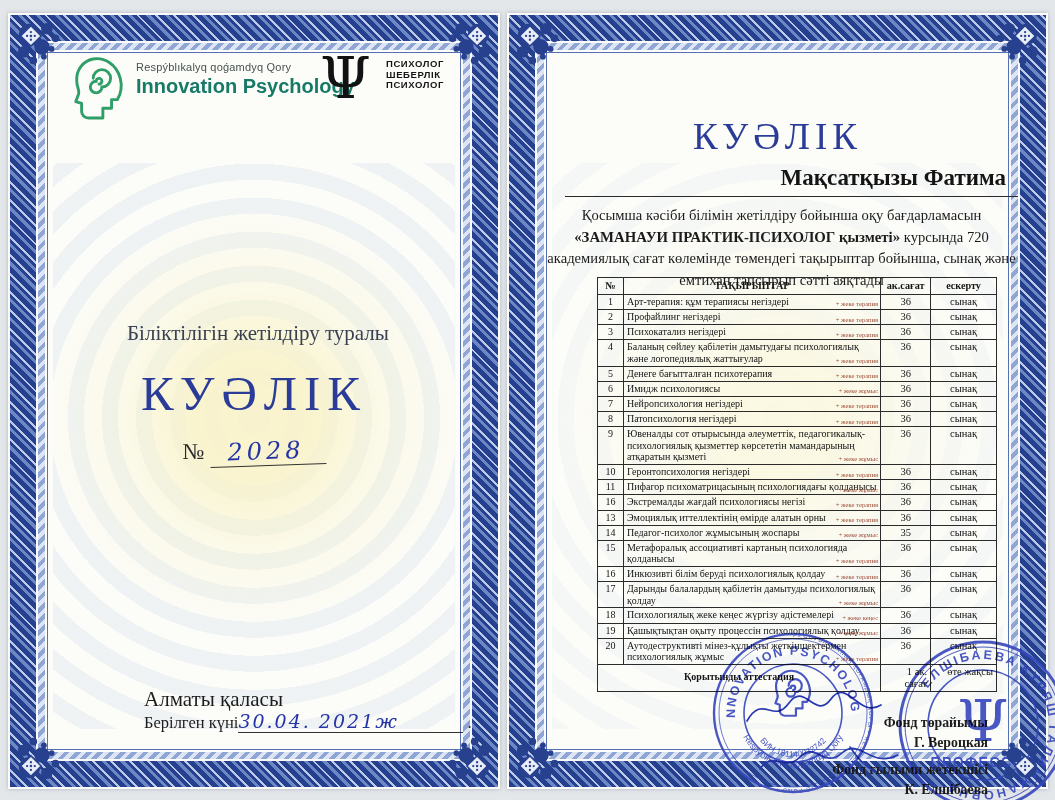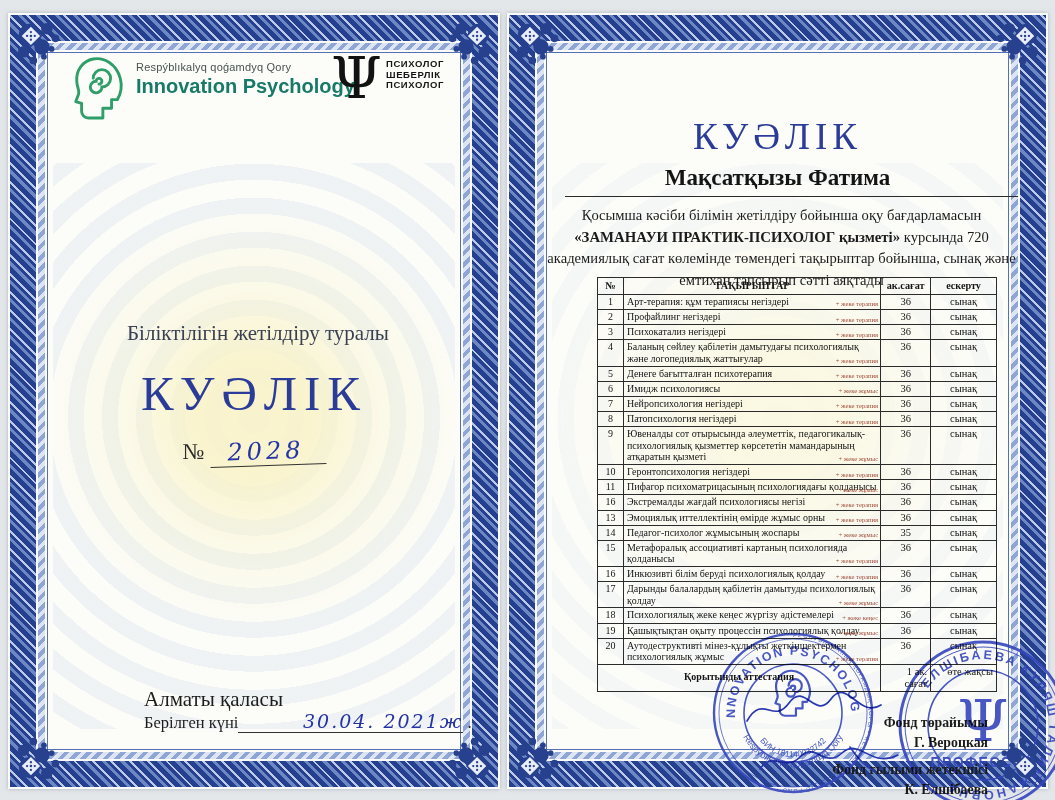--- a/index.html
+++ b/index.html
@@ -25,37 +25,37 @@
 
   
   .logo-row{position:relative;height:96px;}
   .green-logo{position:absolute;left:20px;top:0;}
   .org-text{position:absolute;left:86px;top:8px;font-family:"Liberation Sans",sans-serif;}
   .org-small{font-size:11px;color:#47524f;letter-spacing:.2px;}
   .org-name{font-size:20px;font-weight:bold;color:#177a67;margin-top:2px;}
   .psi-logo{position:absolute;right:14px;top:-4px;display:flex;align-items:center;}
   .psi-glyph{font-size:58px;line-height:1;color:#121212;font-family:"DejaVu Serif",serif;}
   .psi-lines{font-family:"Liberation Sans",sans-serif;font-size:9.5px;font-weight:bold;color:#151515;
-             letter-spacing:.6px;line-height:1.15;margin-left:4px;margin-top:-6px;}
+             letter-spacing:.6px;line-height:1.15;margin-left:15px;margin-top:-6px;}
   .subtitle{position:absolute;left:8px;right:0;top:268px;text-align:center;font-size:21px;color:#394051;}
   .main-title{position:absolute;left:0;right:0;top:312px;text-align:center;font-size:49px;
               letter-spacing:7px;color:#2b3c98;}
   .number-line{position:absolute;left:0;right:0;top:384px;text-align:center;font-size:23px;color:#2a2a2a;}
   .hand{font-family:"DejaVu Serif",serif;font-style:italic;color:#2433a5;}
   .number-value{display:inline-block;min-width:108px;border-bottom:1.4px solid #333;
                 font-size:24px;letter-spacing:4px;transform:rotate(-2deg);padding:0 6px 0 2px;}
   .city-line{position:absolute;left:94px;top:634px;font-size:21px;font-family:Liberation Serif, serif;}
   .date-line{position:absolute;left:94px;top:657px;font-size:16.5px;white-space:nowrap;}
-  .date-value{display:inline-block;width:225px;border-bottom:1.4px solid #333;text-align:right;
+  .date-value{display:inline-block;width:225px;border-bottom:1.4px solid #333;text-align:left;
               font-size:19px;letter-spacing:2px;}
 
   
   .r-title{position:absolute;left:0;right:0;top:62px;text-align:center;font-size:37px;
            letter-spacing:5px;color:#2b3c98;}
-  .r-name{position:absolute;left:0;right:0;top:112px;text-align:center;font-size:23px;font-weight:bold;color:#141414;}
+  .r-name{position:absolute;left:0;right:0;top:112px;text-align:right;font-size:23px;font-weight:bold;color:#141414;}
   .name-rule{position:absolute;left:16px;right:-12px;top:143px;border-top:1.6px solid #2a2a2a;}
   .descr{position:absolute;left:-6px;right:-14px;top:152px;text-align:center;font-size:14.6px;line-height:1.48;color:#1b1b1b;}
   .descr b{font-size:14.8px;}
   .topics{position:absolute;left:48px;top:224px;border-collapse:collapse;width:400px;
           font-size:10px;color:#141414;}
   .topics th,.topics td{border:1px solid #2b2b2b;padding:1px 3px;vertical-align:top;line-height:1.16;}
   .topics th{font-size:10.2px;text-align:center;padding:2px 3px;}
   .topics col.c-num{width:26px;} .topics col.c-topic{width:258px;}
   .topics col.c-hours{width:50px;} .topics col.c-mark{width:66px;}
   .topics .num{text-align:center;}
@@ -270,21 +270,21 @@
             <td class="mark">сынақ</td>
           </tr>
           <tr>
             <td class="num">16</td>
             <td class="topic-cell"><span class="topic">Экстремалды жағдай психологиясы негізі</span><span class="note">+ жеке терапия</span></td>
             <td class="hours">36</td>
             <td class="mark">сынақ</td>
           </tr>
           <tr>
             <td class="num">13</td>
-            <td class="topic-cell"><span class="topic">Эмоциялық иттеллектінің өмірде жұмыс орны</span><span class="note">+ жеке терапия</span></td>
+            <td class="topic-cell"><span class="topic">Эмоциялық иттеллектінің өмірде алатын орны</span><span class="note">+ жеке терапия</span></td>
             <td class="hours">36</td>
             <td class="mark">сынақ</td>
           </tr>
           <tr>
             <td class="num">14</td>
             <td class="topic-cell"><span class="topic">Педагог-психолог жұмысының жоспары</span><span class="note">+ жеке жұмыс</span></td>
             <td class="hours">35</td>
             <td class="mark">сынақ</td>
           </tr>
           <tr>

